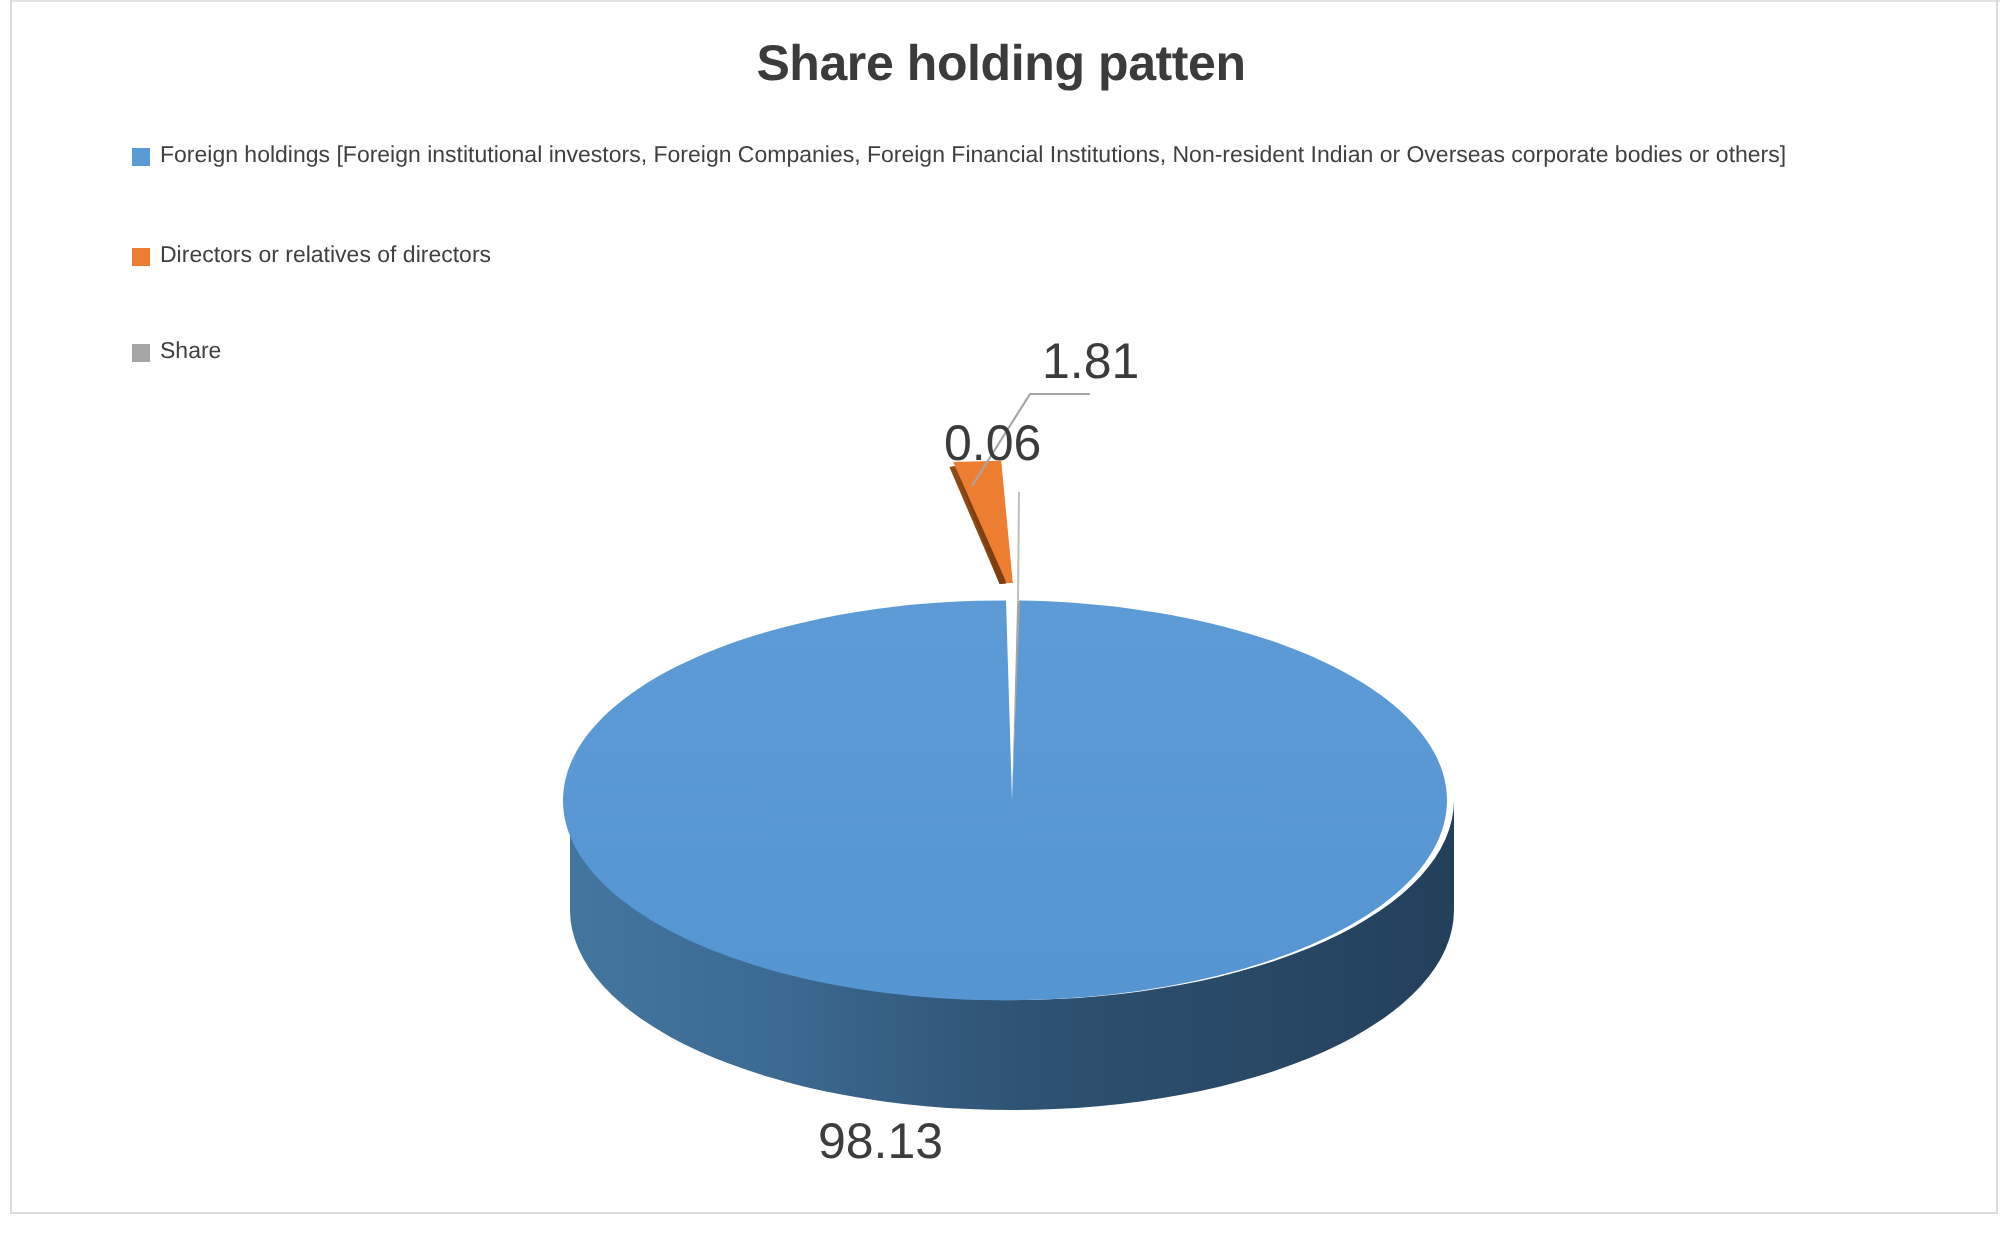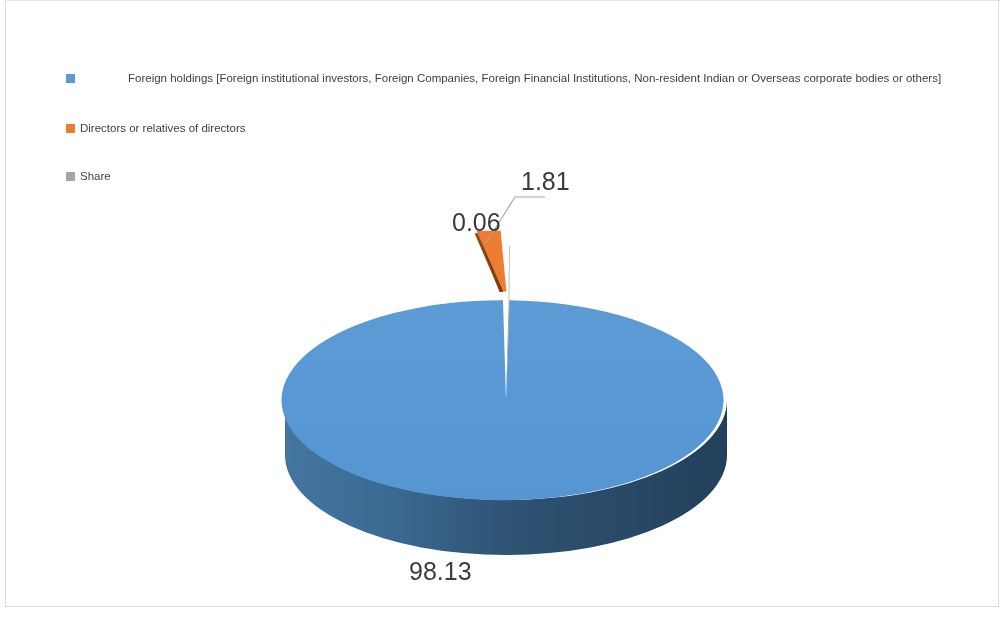--- a/index.html
+++ b/index.html
@@ -30,43 +30,44 @@
   .legend-item[data-idx="0"]{top:0px;}
   .legend-item[data-idx="1"]{top:50px;}
   .legend-item[data-idx="2"]{top:98px;}
   .legend-swatch{
     width:9px;height:9px;flex:0 0 9px;margin-top:4px;margin-right:5px;border-radius:0;
   }
   .legend-label{
     font-size:11.5px;color:#404040;line-height:17px;max-width:870px;
     font-family:"Liberation Sans",sans-serif;font-weight:400;
   }
-  .legend-item[data-idx="0"] .legend-label{max-width:868px;margin-left:48px;}
+  .legend-item[data-idx="0"] .legend-label{max-width:868px;}
 
   
   #plot-area{position:absolute;left:0;top:0;width:1001px;height:464px;}
   #pie-svg{position:absolute;left:0;top:0;}
 
   
   .data-label{
     position:absolute;font-size:25px;color:#3b3b3b;
     font-family:"Liberation Sans",sans-serif;font-weight:400;white-space:nowrap;
   }
   #label-orange{left:521px;top:167px;}
-  #label-gray{left:452px;top:208px;}
+  #label-gray{left:472px;top:208px;}
   #label-blue{left:409px;top:557px;color:#3d3d3d;}
 </style>
 </head>
 <body>
 
 <div id="chart-root">
 
   <div id="chart-border-top"></div>
   <div id="chart-border"></div>
 
+  <div id="chart-title">Share holding patten</div>
 
   <div id="legend">
 
     <div class="legend-item" data-idx="0">
       <span class="legend-swatch" style="background:#5B9BD5;"></span>
       <span class="legend-label">Foreign holdings [Foreign institutional investors, Foreign Companies, Foreign Financial Institutions, Non-resident Indian or Overseas corporate bodies or others]</span>
     </div>
 
     <div class="legend-item" data-idx="1">
       <span class="legend-swatch" style="background:#ED7D31;"></span>

